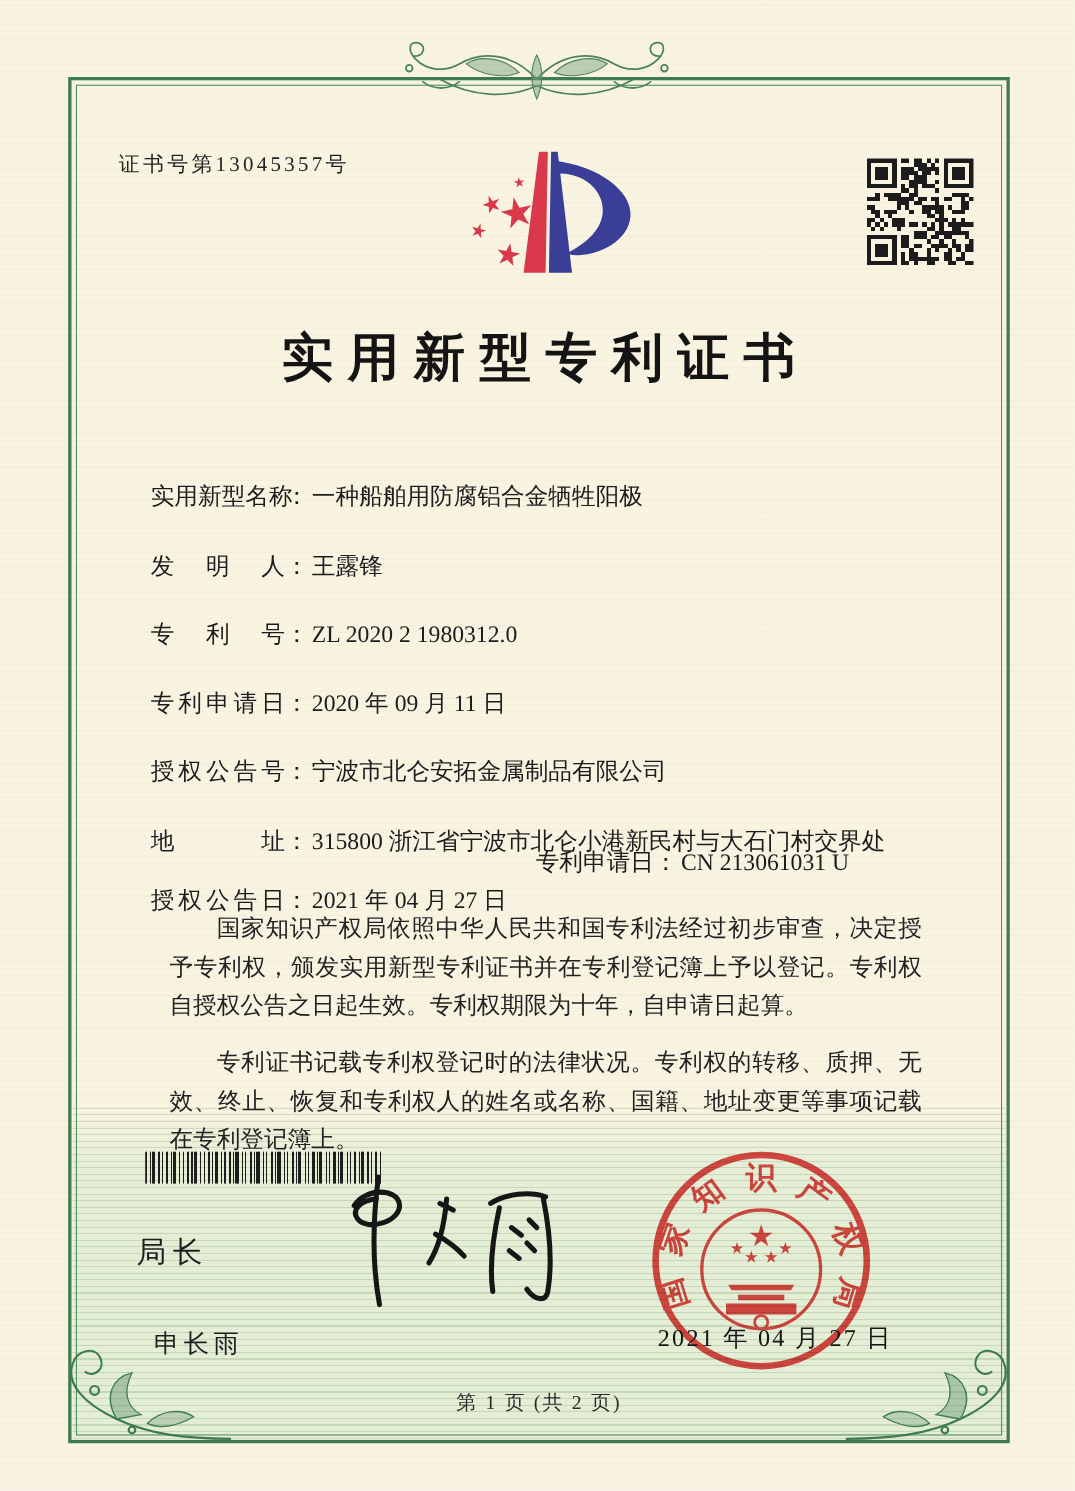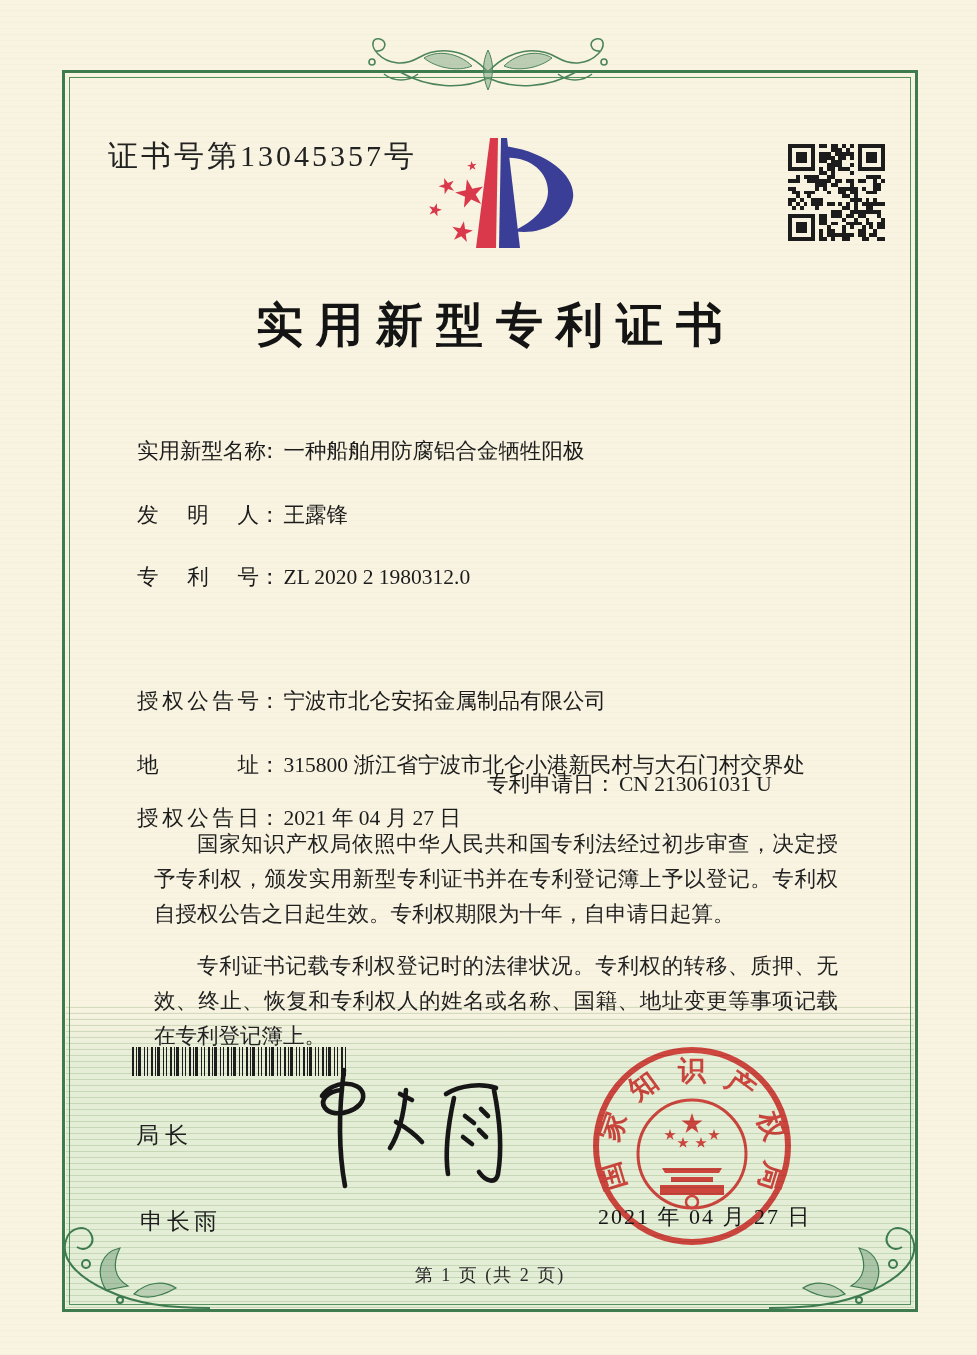--- a/index.html
+++ b/index.html
@@ -18,39 +18,39 @@
   .frame{position:absolute;left:62px;top:70px;right:59px;bottom:43px;
     border:3px solid #3e7c50;}
   .frame::before{content:"";position:absolute;inset:4px;border:1px solid #55905f;}
   
   .band{position:absolute;left:66px;top:1006px;width:848px;height:302px;
     background:
       repeating-linear-gradient(0deg, rgba(128,164,108,.30) 0 1px, transparent 1px 6px),
       linear-gradient(180deg, rgba(228,237,214,0) 0px, rgba(228,237,214,.9) 55px, #e4edd6 110px);
   }
   
-  .certno{position:absolute;left:108px;top:136px;font-size:30px;letter-spacing:3px;color:#222;}
+  .certno{position:absolute;left:108px;top:136px;font-size:19px;letter-spacing:3px;color:#222;}
   .title{position:absolute;left:62px;right:59px;top:294px;text-align:center;
     font-size:47px;font-weight:bold;letter-spacing:13px;color:#141414;margin-left:12px;}
   .frow{position:absolute;left:137px;font-size:21.5px;white-space:nowrap;color:#1c1c1c;}
   .flabel{display:inline-block;width:122px;text-align:justify;text-align-last:justify;vertical-align:bottom;margin-top:34px;}
   .fcolon{display:inline-block;}
   .fvalue{padding-left:3px;}
   .pair2{position:absolute;left:350px;top:0;white-space:nowrap;}
   .paras{position:absolute;left:137px;top:810px;width:718px;font-size:21.5px;
     line-height:35px;text-align:justify;color:#222;}
   .paras p{margin:17px;text-indent:2em;}
   
   .barcode{position:absolute;left:132px;top:1047px;width:215px;height:29px;
     background:repeating-linear-gradient(90deg,
       #1d1d1d 0 2px, transparent 2px 4px, #1d1d1d 4px 5px, transparent 5px 6px,
       #1d1d1d 6px 9px, transparent 9px 12px, #1d1d1d 12px 13px, transparent 13px 15px,
       #1d1d1d 15px 16px, transparent 16px 19px);
   }
-  .officer-title{position:absolute;left:136px;top:1120px;font-size:23px;letter-spacing:6px;}
+  .officer-title{position:absolute;left:124px;top:1120px;font-size:27px;letter-spacing:6px;}
   .officer-name{position:absolute;left:140px;top:1167px;font-size:23px;letter-spacing:4px;margin-top:39px;}
   .signature{position:absolute;left:288px;top:1060px;}
   .seal{position:absolute;left:584px;top:1038px;mix-blend-mode:multiply;opacity:.93;}
   .seal-date{position:absolute;left:598px;top:1202px;font-size:22px;letter-spacing:2px;color:#161616;z-index:3;}
   .pageinfo{position:absolute;left:62px;right:59px;top:1263px;text-align:center;
     font-size:18px;letter-spacing:2px;color:#2a2a2a;}
   .footnote{position:absolute;left:0;right:0;top:1320px;text-align:center;
     font-size:20px;letter-spacing:3px;color:#2e2e2e;}
   
   .orn-top{position:absolute;left:352px;top:28px;}
@@ -362,20 +362,23 @@
 
   <div class="frow" style="top:402px">
     <span class="flabel">实用新型名称</span><span class="fcolon">：</span><span class="fvalue">一种船舶用防腐铝合金牺牲阳极</span>
   </div>
   <div class="frow" style="top:466px">
     <span class="flabel">发明人</span><span class="fcolon">：</span><span class="fvalue">王露锋</span>
   </div>
   <div class="frow" style="top:528px">
     <span class="flabel">专利号</span><span class="fcolon">：</span><span class="fvalue">ZL 2020 2 1980312.0</span>
   </div>
+  <div class="frow" style="top:590px">
+    <span class="flabel">专利申请日</span><span class="fcolon">：</span><span class="fvalue">2020 年 09 月 11 日</span>
+  </div>
   <div class="frow" style="top:652px">
     <span class="flabel">授权公告号</span><span class="fcolon">：</span><span class="fvalue">宁波市北仑安拓金属制品有限公司</span>
   </div>
   <div class="frow" style="top:716px">
     <span class="flabel">地址</span><span class="fcolon">：</span><span class="fvalue">315800 浙江省宁波市北仑小港新民村与大石门村交界处</span>
   </div>
   <div class="frow" style="top:769px">
     <span class="flabel">授权公告日</span><span class="fcolon">：</span><span class="fvalue">2021 年 04 月 27 日</span>
     <span class="pair2">
       <span>专利申请日</span><span class="fcolon">：</span><span class="fvalue">CN 213061031 U</span>

